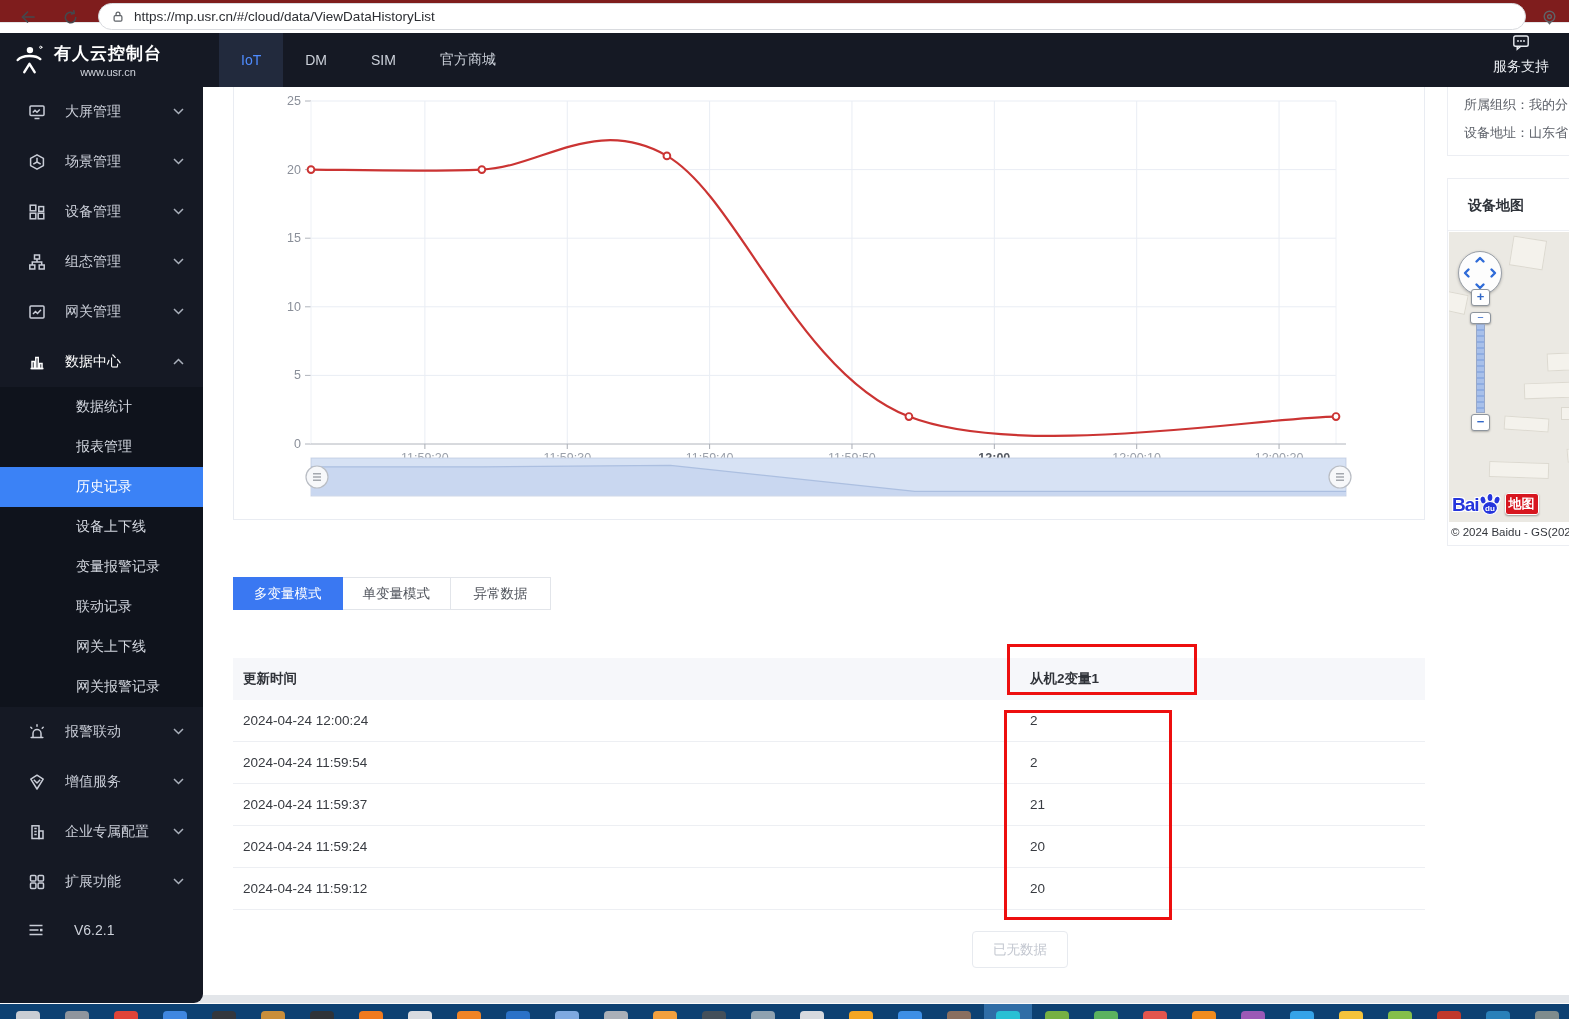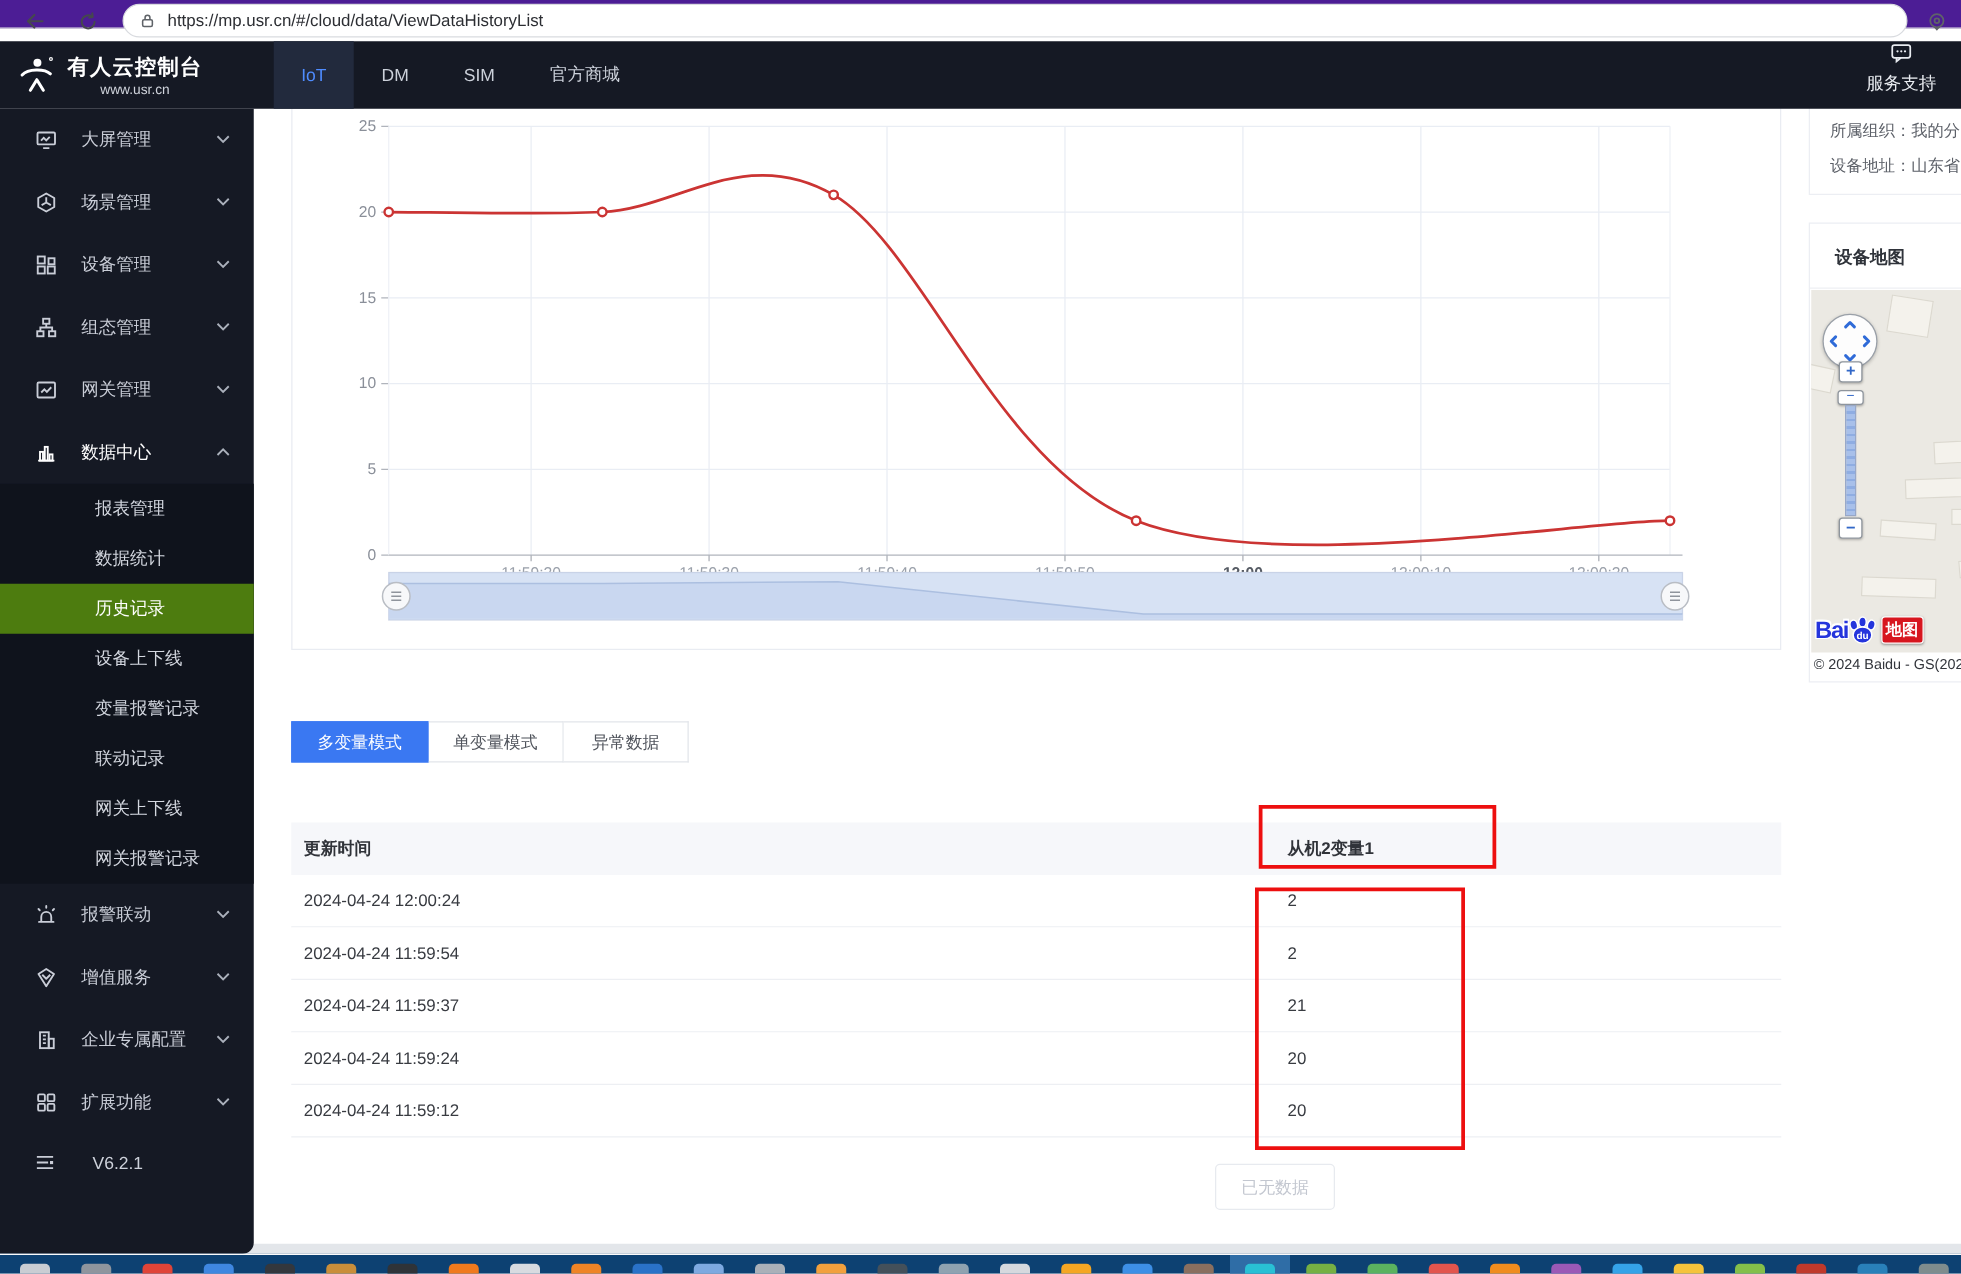--- a/index.html
+++ b/index.html
@@ -1,20 +1,20 @@
 <!DOCTYPE html>
 <html><head>
 <meta charset="utf-8">
 <style>
   * { box-sizing: border-box; margin: 0; padding: 0; }
   body { font-family: "Liberation Sans", "DejaVu Sans", sans-serif; background: #fff; }
   .page { position: relative; width: 1569px; height: 1019px; overflow: hidden; background: #fff; }
 
   
-  .browser-bar { position: absolute; top: 0; left: 0; right: 0; height: 23px; background: #4c1d95; border-bottom: 1px solid #e3e5e8; z-index: 30; }
+  .browser-bar { position: absolute; top: 0; left: 0; right: 0; height: 23px; background: #7f1d1d; border-bottom: 1px solid #e3e5e8; z-index: 30; }
   .bb-btn { position: absolute; top: 4px; width: 26px; height: 26px; display: flex; align-items: center; justify-content: center; color: #45484d; }
   .url-pill { position: absolute; left: 98px; top: 3px; width: 1428px; height: 27px; border: 1px solid #d9dbdf; border-radius: 14px; display: flex; align-items: center; padding: 0 12px; gap: 9px; background: #fff; }
   .url-text { font-size: 13.5px; color: #2c2e33; white-space: nowrap; }
 
   
   .navbar { position: absolute; top: 33px; left: 0; right: 0; height: 54px; background: #151924; z-index: 20; display: flex; align-items: stretch; }
   .brand { width: 203px; display: flex; align-items: center; gap: 9px; padding-left: 13px; flex-shrink: 0; }
   .brand-text { display: flex; flex-direction: column; align-items: center; }
   .brand-title { color: #ffffff; font-size: 17px; font-weight: bold; letter-spacing: 1px; }
   .brand-sub { color: #d0d4dc; font-size: 11px; margin-top: 1px; }
@@ -22,21 +22,21 @@
   .nav-tab { display: flex; align-items: center; padding: 0 22px; font-size: 14px; color: #ccd1da; cursor: pointer; }
   .nav-tab.active { background: #222a3d; color: #4f8cff; }
   .nav-right { margin-left: auto; display: flex; align-items: center; gap: 7px; padding-right: 20px; color: #e8ebf0; font-size: 14px; flex-direction: column; }
 
   
   .sidebar { position: absolute; top: 87px; left: 0; width: 203px; height: 916px; background: #151924; z-index: 15; border-bottom-right-radius: 9px; }
   .side-item { height: 50px; display: flex; align-items: center; padding-left: 28px; gap: 19px; color: #c9cdd7; font-size: 14px; position: relative; cursor: pointer; }
   .side-item .chev { position: absolute; right: 19px; top: 50%; margin-top: -4px; }
   .submenu { background: #0f131c; }
   .sub-item { height: 40px; display: flex; align-items: center; padding-left: 76px; color: #d3d7df; font-size: 14px; cursor: pointer; }
-  .sub-item.active { background: #4d7c0f; color: #fff; }
+  .sub-item.active { background: #3b82f6; color: #fff; }
   .bottom-menu { margin-top: 0; }
   .version-row { height: 46px; display: flex; align-items: center; padding-left: 28px; gap: 30px; color: #cdd1da; font-size: 14px; }
 
   
   .chart-card { position: absolute; left: 233px; top: 70px; width: 1192px; height: 450px; background: #fff; border: 1px solid #e9ecf2; z-index: 1; }
   #chart-svg { position: absolute; left: 0; top: 8px; }
 
   .vtabs { position: absolute; left: 233px; top: 577px; display: flex; z-index: 1; }
   .vtab { height: 33px; min-width: 100px; padding: 0 20px; display: flex; align-items: center; justify-content: center; font-size: 13.5px; color: #50545c; background: #fff; border: 1px solid #e2e5ea; border-left: none; cursor: pointer; }
   .vtab:first-child { border-left: 1px solid #e2e5ea; }
@@ -233,22 +233,22 @@
         </span>
       <span style="color:#fff">数据中心</span>
       <span class="chev">
           <svg width="11" height="7" viewBox="0 0 11 7" fill="none" stroke="#aab0bb" stroke-width="1.5">
             <path d="M1 6l4.5-4.5L10 6"></path>
           </svg>
         </span>
     </div>
 
     <div class="submenu">
+      <div class="sub-item">数据统计</div>
       <div class="sub-item">报表管理</div>
-      <div class="sub-item">数据统计</div>
       <div class="sub-item active">历史记录</div>
       <div class="sub-item">设备上下线</div>
       <div class="sub-item">变量报警记录</div>
       <div class="sub-item">联动记录</div>
       <div class="sub-item">网关上下线</div>
       <div class="sub-item">网关报警记录</div>
     </div>
 
     <div class="bottom-menu">
       <div class="side-item">

